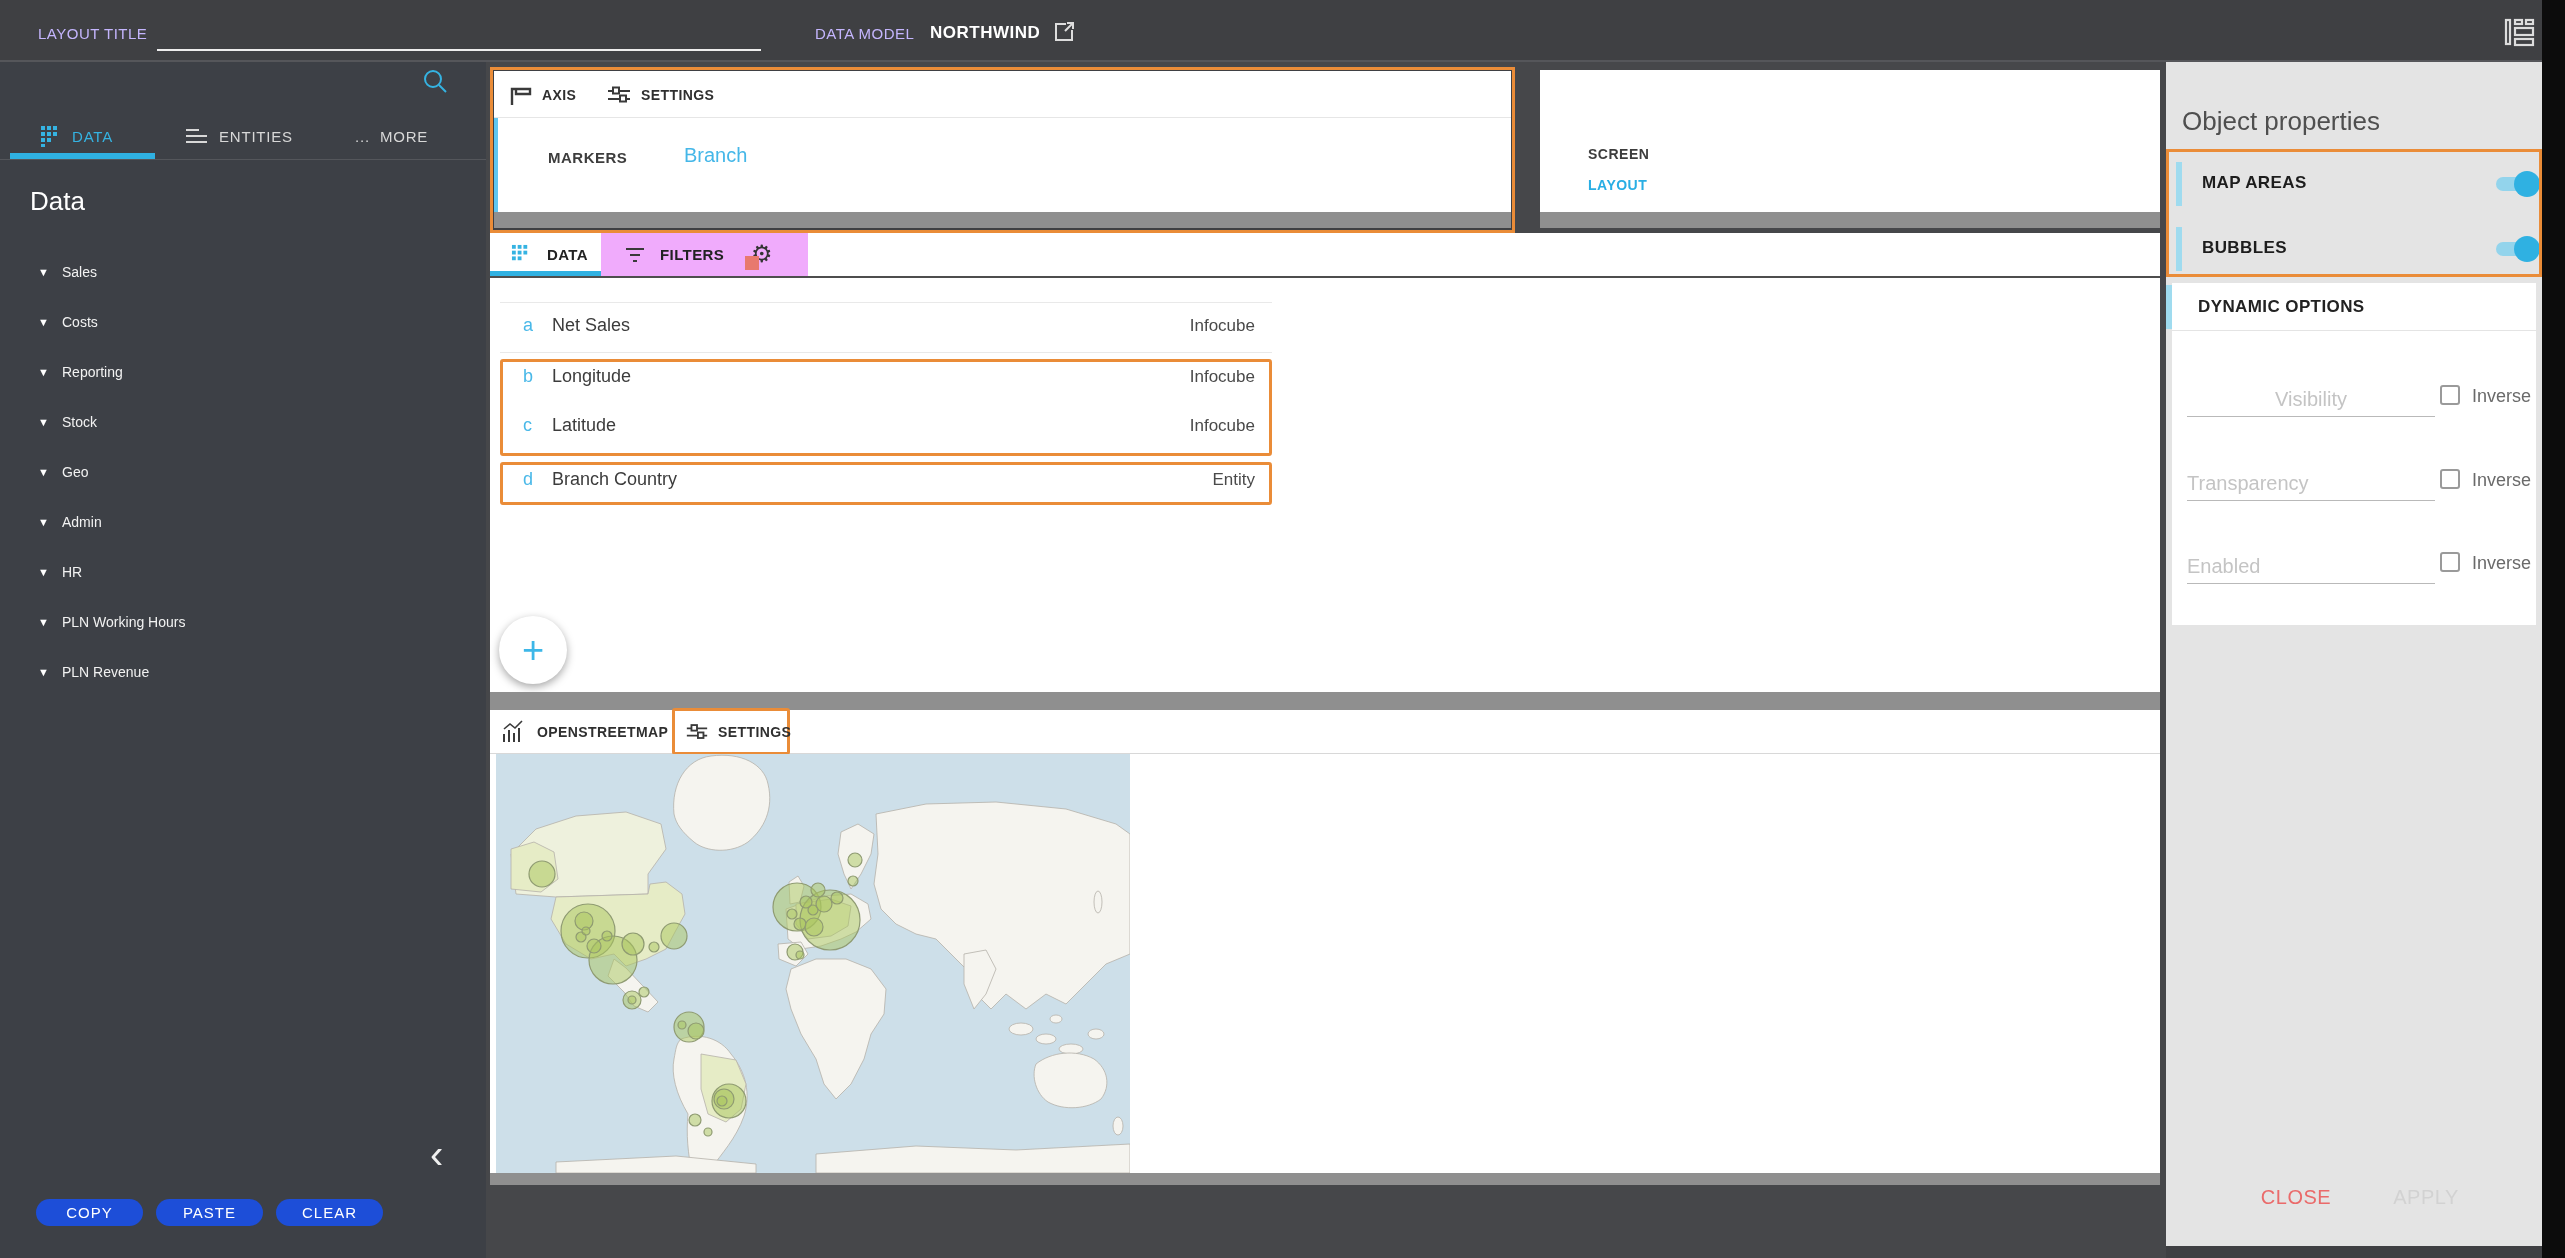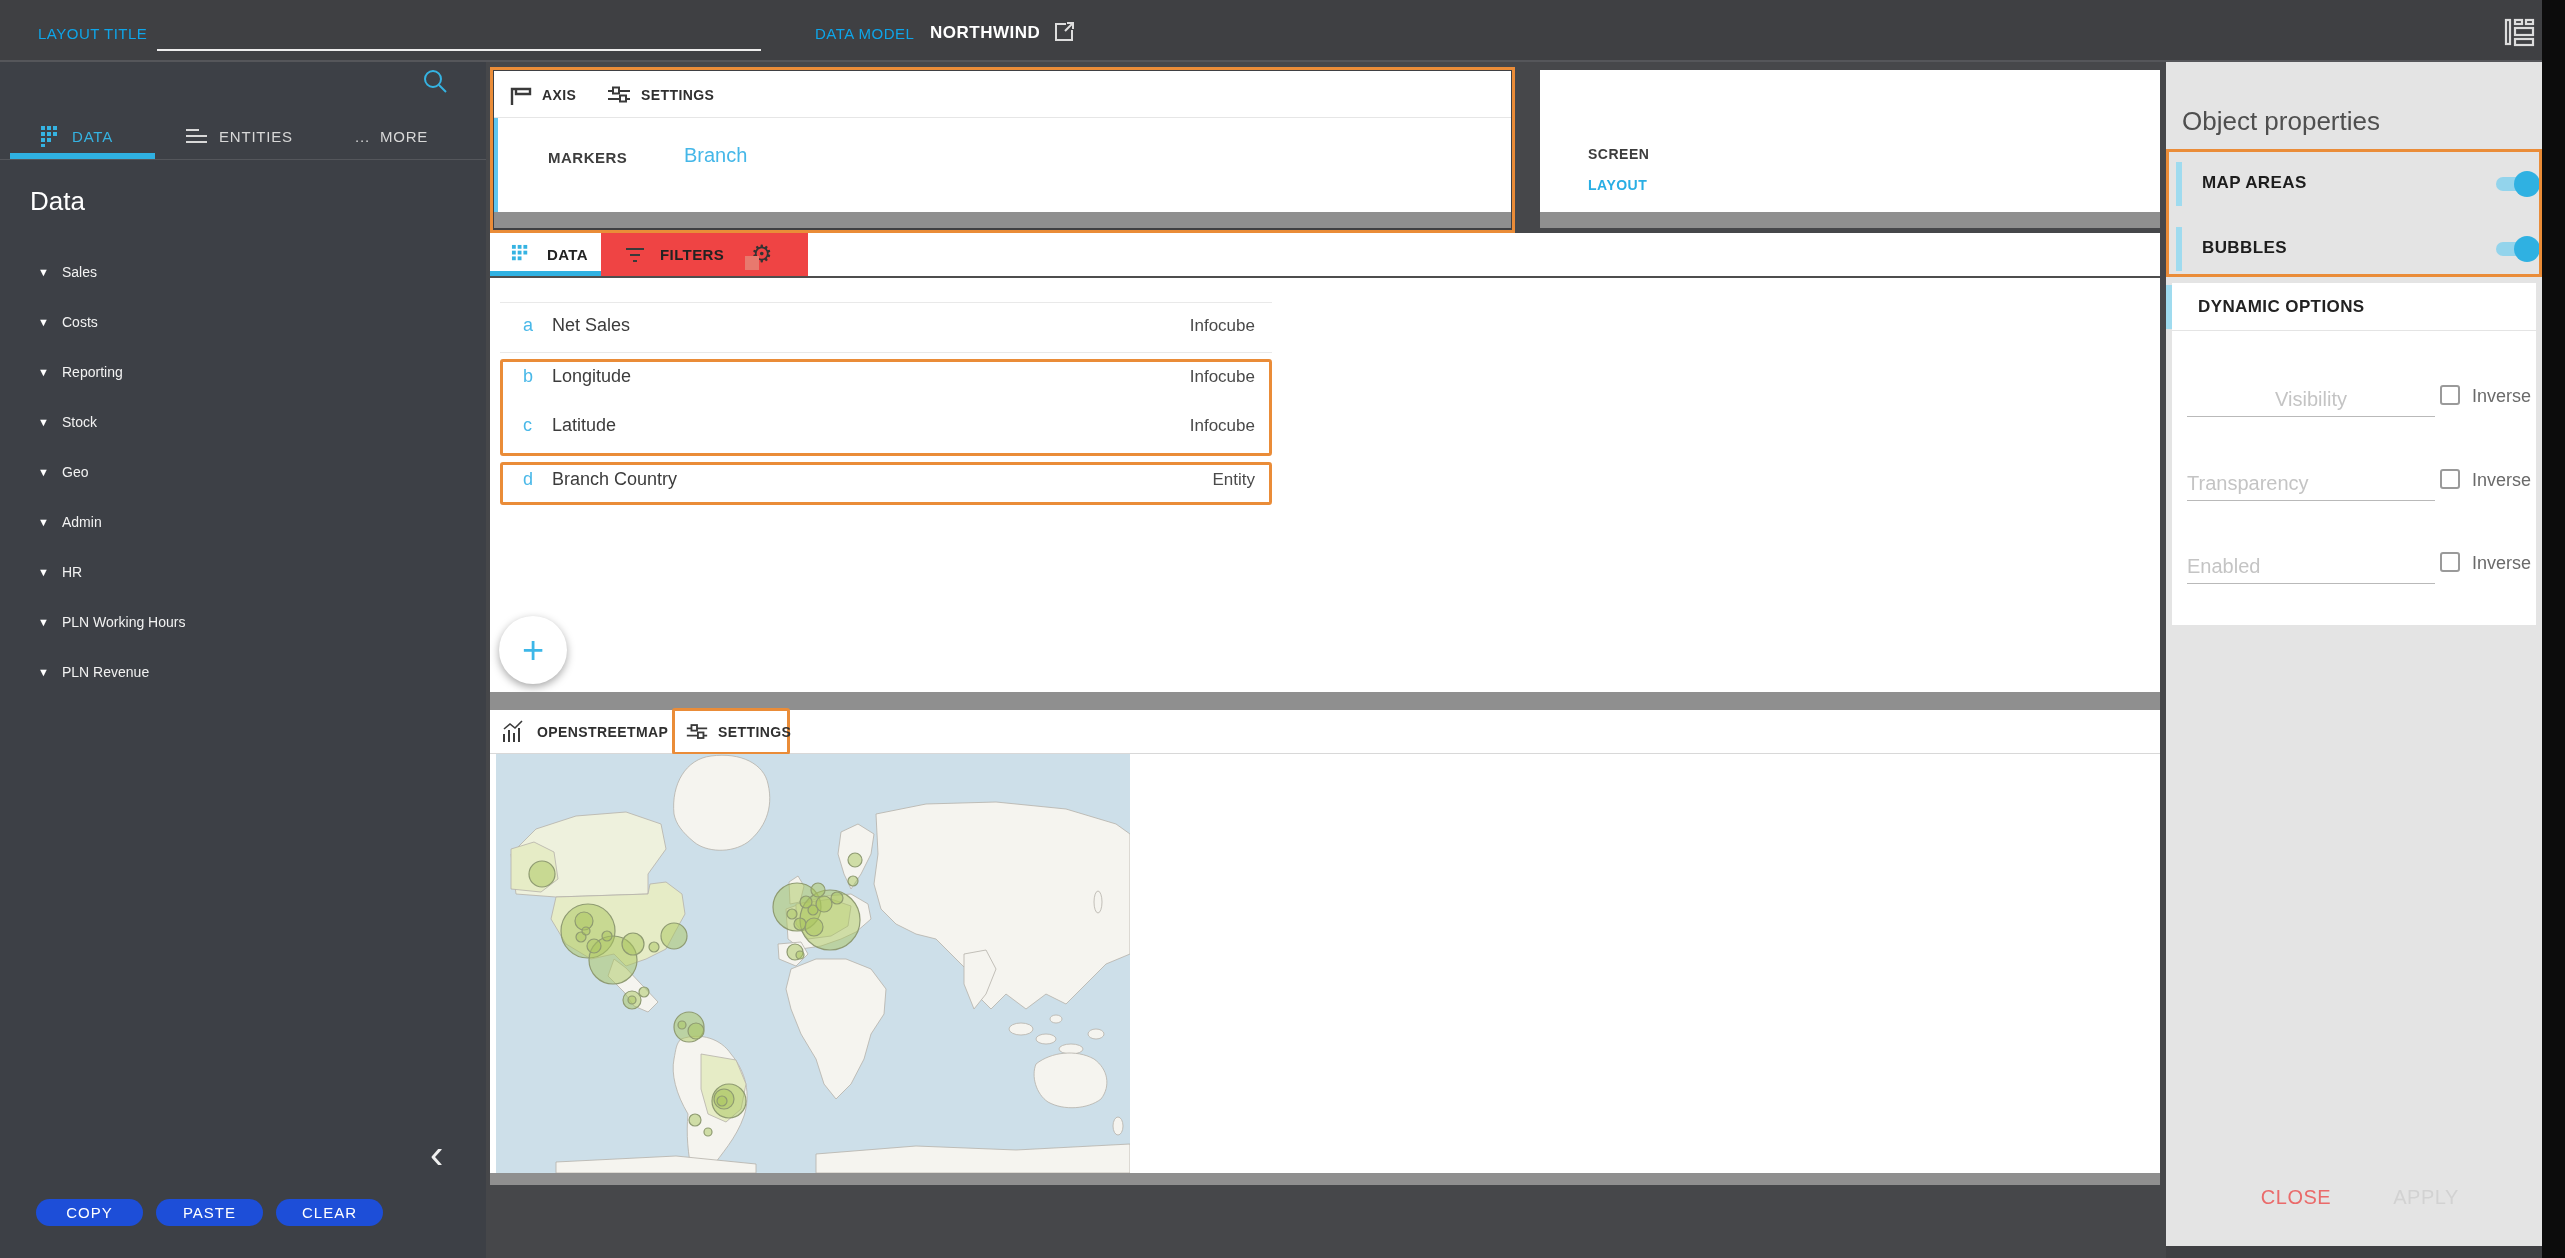--- a/index.html
+++ b/index.html
@@ -2,21 +2,21 @@
 <html><head>
 <meta charset="utf-8">
 <style>
   * { margin:0; padding:0; box-sizing:border-box; }
   html,body { width:2565px; height:1258px; overflow:hidden; background:#3f4043; }
   body { font-family:"Liberation Sans", sans-serif; position:relative; }
   .abs { position:absolute; }
 
   
   .topbar { left:0; top:0; width:2542px; height:62px; background:#3f4043; border-bottom:2px solid #55565a; z-index:5; }
-  .topbar-label { color:#0ea5e9; font-size:15px; letter-spacing:.5px; top:25px; }
+  .topbar-label { color:#c4b5fd; font-size:15px; letter-spacing:.5px; top:25px; }
   .title-underline { left:157px; top:49px; width:604px; border-bottom:2px solid #ededed; height:0; cursor:text; }
   .dm-value { color:#ffffff; font-weight:bold; font-size:17px; top:23px; letter-spacing:.5px; }
   .icon-svg { display:block; }
 
   .black-strip { left:2542px; top:0; width:23px; height:1258px; background:#0c0c0c; z-index:6; }
 
   
   .sidebar { left:0; top:62px; width:486px; height:1196px; background:#3d4046; z-index:4; }
   .search-btn { left:422px; top:6px; width:26px; height:26px; cursor:pointer; }
   .side-tabs-line { left:0; top:97px; width:486px; border-top:1px solid #54565b; }
@@ -50,21 +50,21 @@
   .sel-panel { left:1540px; top:70px; width:620px; height:142px; background:#ffffff; z-index:2; }
   .sel-head { position:absolute; left:0; top:0; width:100%; height:47px; border-bottom:1px solid #e6e6e6; }
   .sel-title { position:absolute; left:42px; top:16px; font-size:15px; font-weight:bold; color:#2f2f2f; letter-spacing:.4px; }
   .sel-item { position:absolute; left:48px; font-size:14px; font-weight:bold; letter-spacing:.5px; cursor:pointer; }
   .sel-gray { left:1540px; top:212px; width:620px; height:16px; background:#8f8f8f; cursor:ew-resize; z-index:2; }
 
   
   .tabbar { left:490px; top:233px; width:1670px; height:45px; background:#ffffff; border-bottom:2px solid #4e4e4e; z-index:2; }
   .tab-data { position:absolute; left:0; top:0; width:111px; height:43px; background:#ffffff; border-bottom:5px solid #2fb1e2; cursor:pointer; }
   .tab-data .lbl, .tab-filters .lbl { position:absolute; top:13px; font-size:15px; font-weight:bold; color:#222; letter-spacing:.4px; }
-  .tab-filters { position:absolute; left:111px; top:0; width:207px; height:43px; background:#ef4444; cursor:pointer; }
+  .tab-filters { position:absolute; left:111px; top:0; width:207px; height:43px; background:#f0abfc; cursor:pointer; }
   .gear-wrap { position:absolute; left:150px; top:7px; width:34px; height:32px; cursor:pointer; }
   .gear-glyph { font-size:24px; color:#333; }
   .gear-badge { position:absolute; left:-6px; top:16px; width:14px; height:14px; background:#e8796e; }
 
   
   .rows-panel { left:490px; top:278px; width:1670px; height:414px; background:#ffffff; z-index:2; }
   .row-sep { position:absolute; left:10px; width:772px; border-top:1px solid #e9e9e9; }
   .data-row { position:absolute; left:0; width:782px; height:26px; cursor:grab; }
   .row-key { position:absolute; left:33px; top:0; font-size:18px; color:#49b8e8; }
   .row-name { position:absolute; left:62px; top:0; font-size:18px; color:#3c3c3c; }

